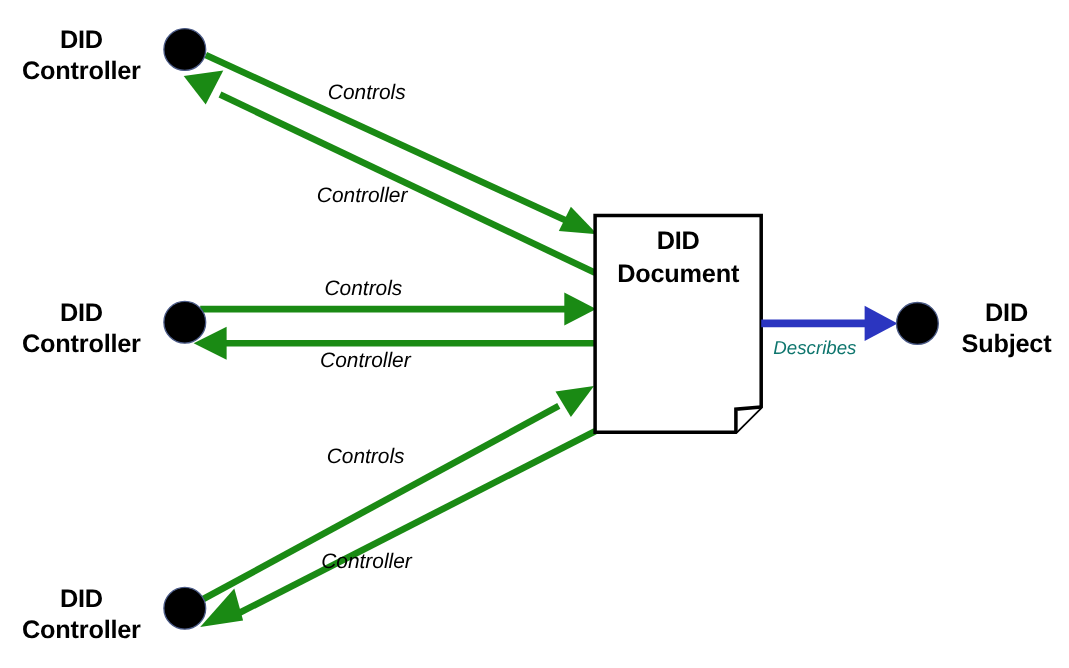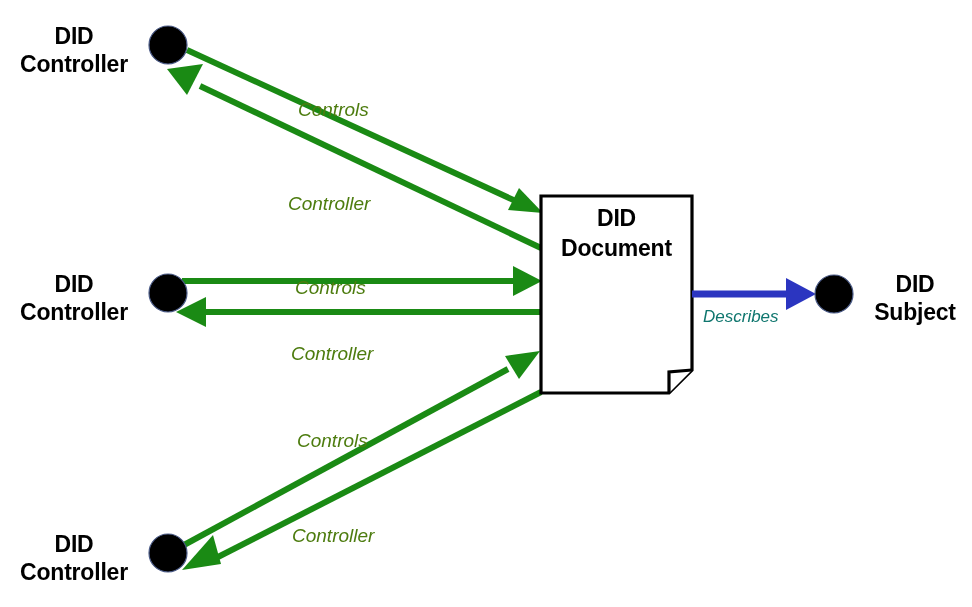--- a/index.html
+++ b/index.html
@@ -47,21 +47,21 @@
     letter-spacing: -0.2px;
   }
   .edge-label {
     position: absolute;
     font-family: "Liberation Sans", sans-serif;
     font-style: italic;
     font-size: 19px;
     line-height: 22px;
     white-space: nowrap;
   }
-  .edge-label.green { color: #4d7c0f; margin-top: 25px; }
+  .edge-label.green { color: #000000; }
   .edge-label.blue  { color: #0f766e; font-size: 17px; }
 </style>
 </head>
 <body>
 
 <div id="diagram-root">
 
   <svg id="diagram-svg" viewBox="0 0 972 607">
 
     <g>

